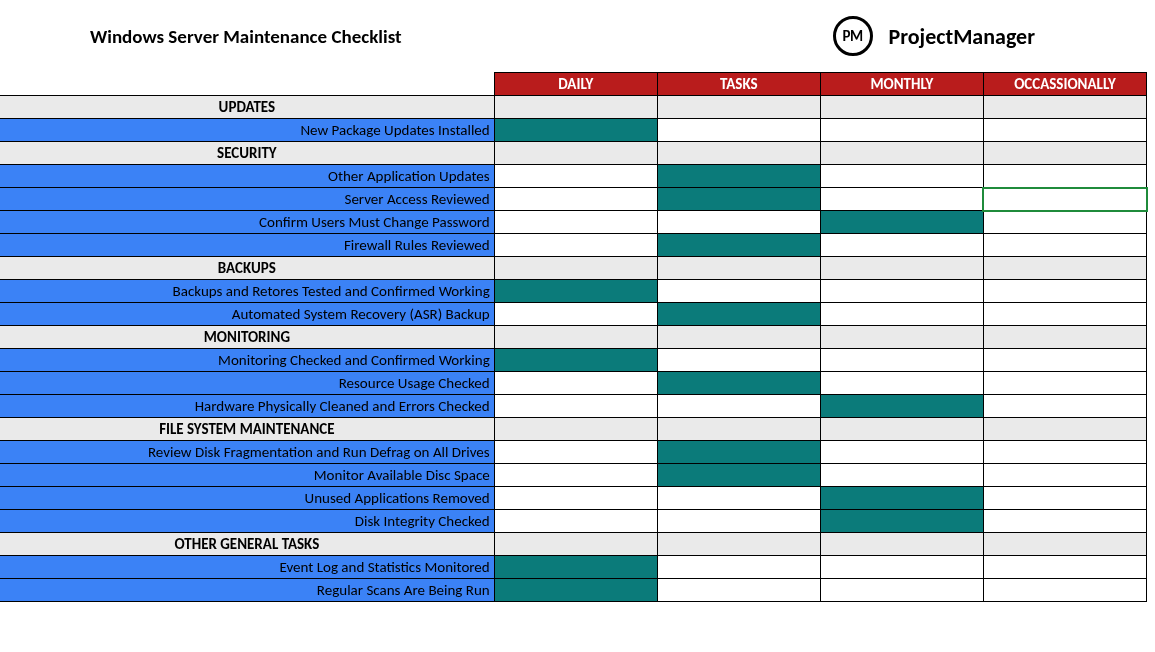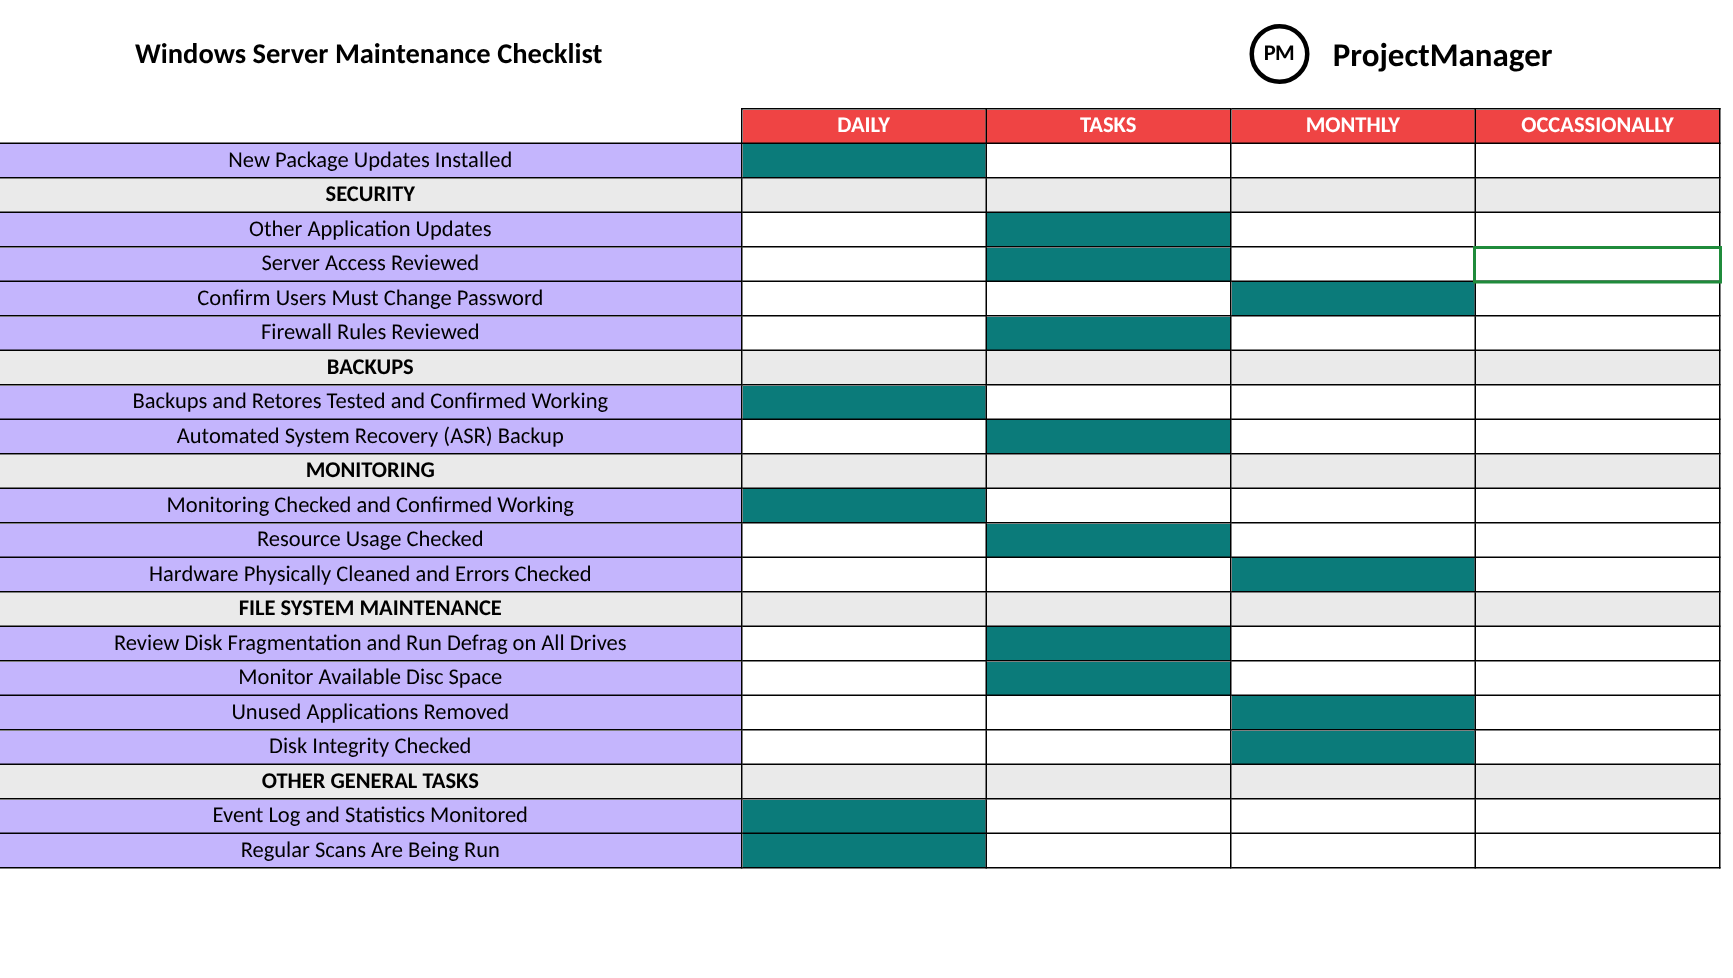--- a/index.html
+++ b/index.html
@@ -58,38 +58,38 @@
       vertical-align: middle;
       overflow: hidden;
       white-space: nowrap;
     }
     table.checklist td:first-child {
       border-left: none;
     }
     col.task-col { width: 494px; }
     col.freq-col { width: 163px; }
     th.freq-header {
-      background: #ef4444;
+      background: #b91c1c;
       color: #fff;
       font-weight: bold;
       text-align: center;
       font-size: 15px;
     }
     th.blank-header {
       border: none !important;
       background: #fff;
     }
     td.section {
       font-weight: bold;
       text-align: center;
       background: #eaeaea;
     }
     td.task {
-      text-align: center;
-      background: #c4b5fd;
+      text-align: right;
+      background: #3b82f6;
     }
     td.grey { background: #eaeaea; }
     td.filled { background: #0b7b7a; }
     td.empty { background: #fff; }
     td.selected {
       background: #fff;
       outline: 2px solid #1f8b3b;
       outline-offset: -1px;
     }
   </style>
@@ -116,20 +116,27 @@
     <tr>
       <th class="blank-header"></th>
       <th class="freq-header">DAILY</th>
       <th class="freq-header">TASKS</th>
       <th class="freq-header">MONTHLY</th>
       <th class="freq-header">OCCASSIONALLY</th>
     </tr>
   </thead>
   <tbody id="checklist-body">
       <tr>
+        <td class="section">UPDATES</td>
+        <td class="grey"></td>
+        <td class="grey"></td>
+        <td class="grey"></td>
+        <td class="grey"></td>
+      </tr>
+      <tr>
         <td class="task">New Package Updates Installed</td>
         <td class="filled"></td>
         <td class="empty"></td>
         <td class="empty"></td>
         <td class="empty"></td>
       </tr>
       <tr>
         <td class="section">SECURITY</td>
         <td class="grey"></td>
         <td class="grey"></td>

